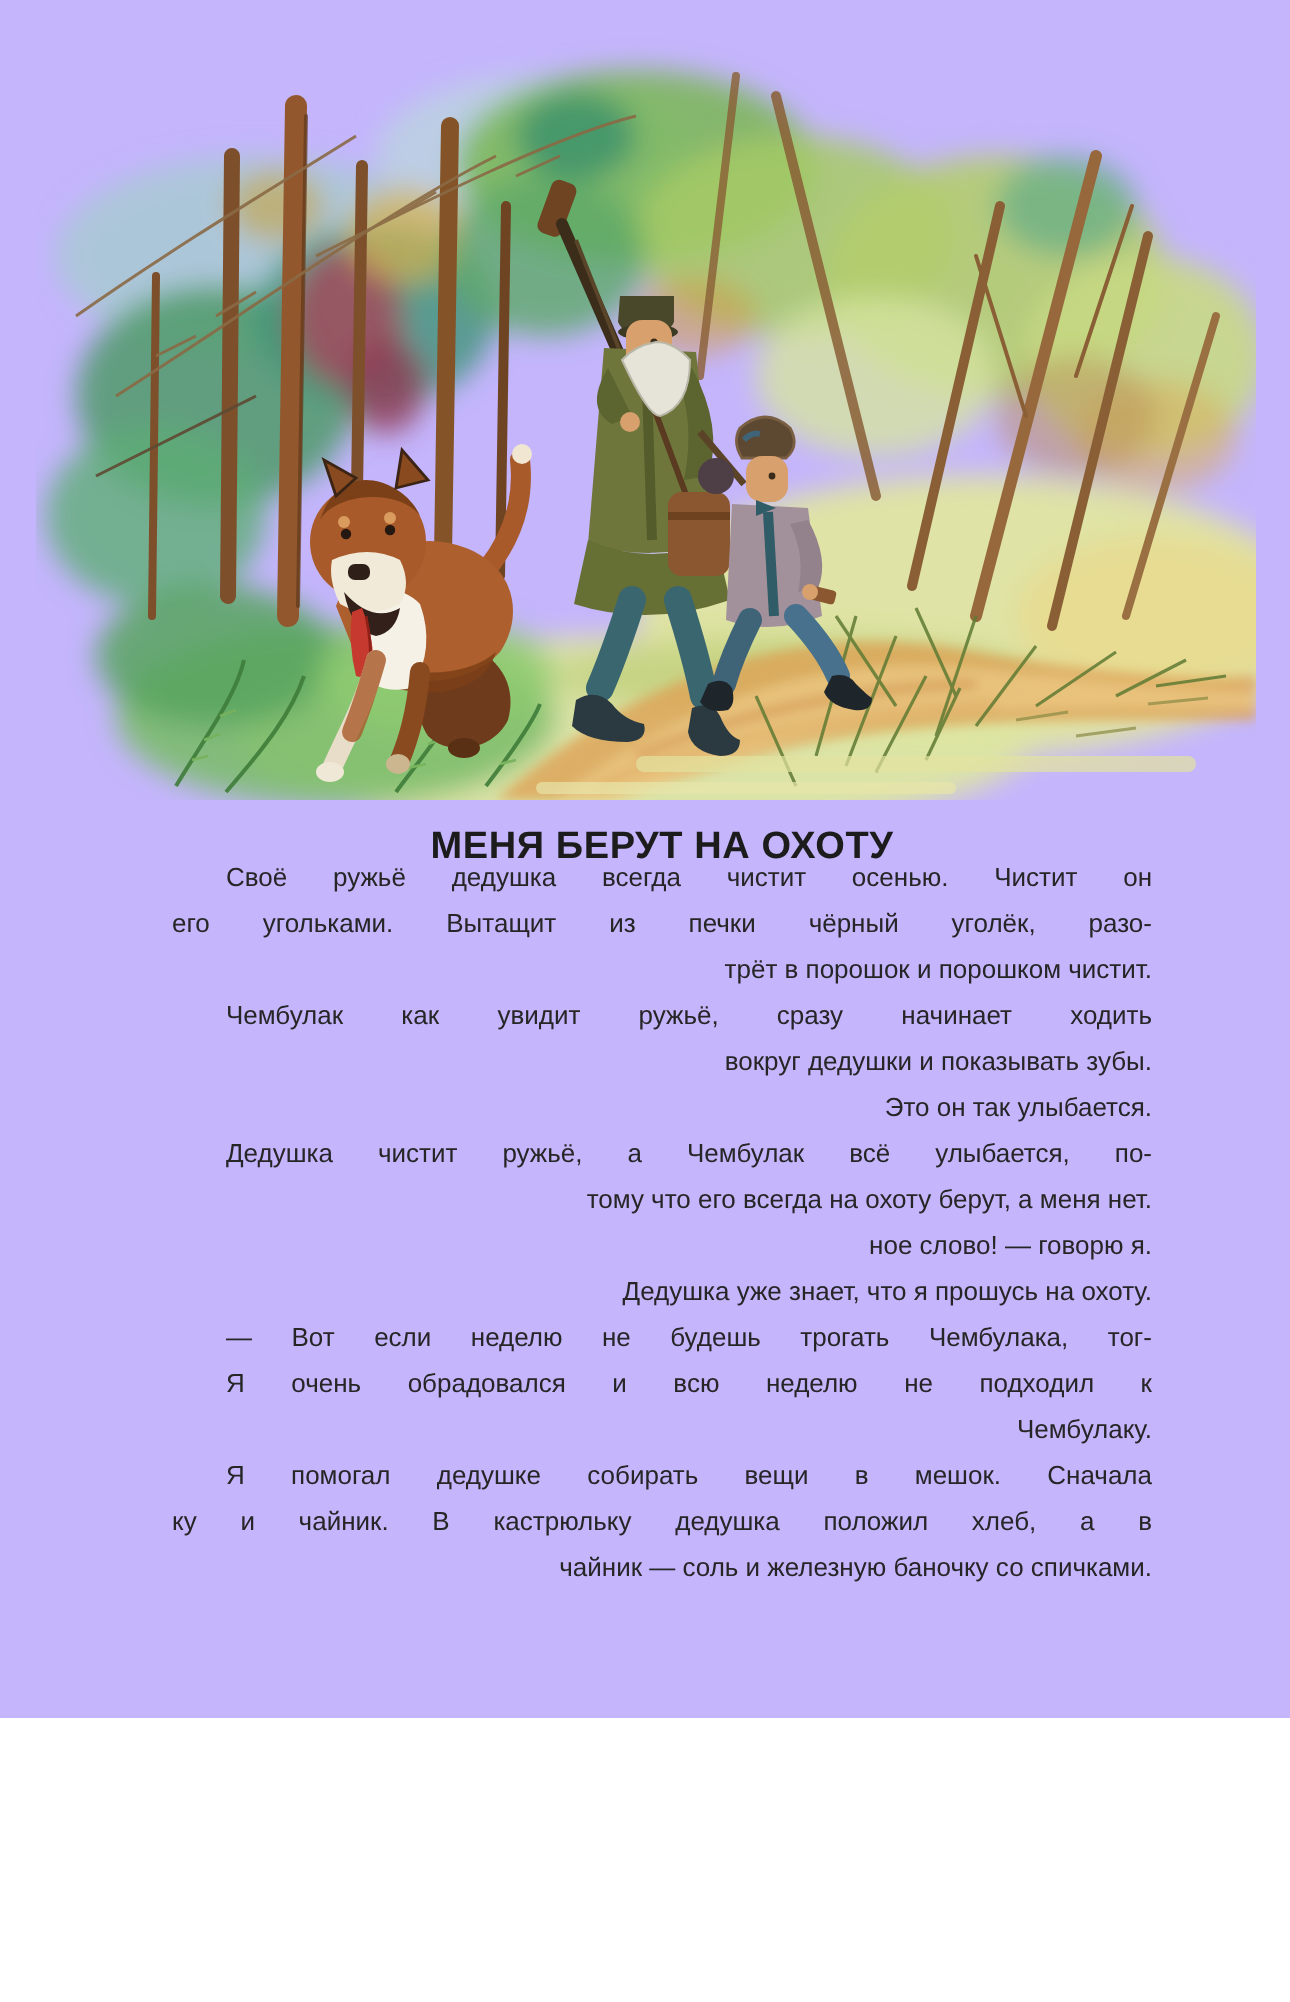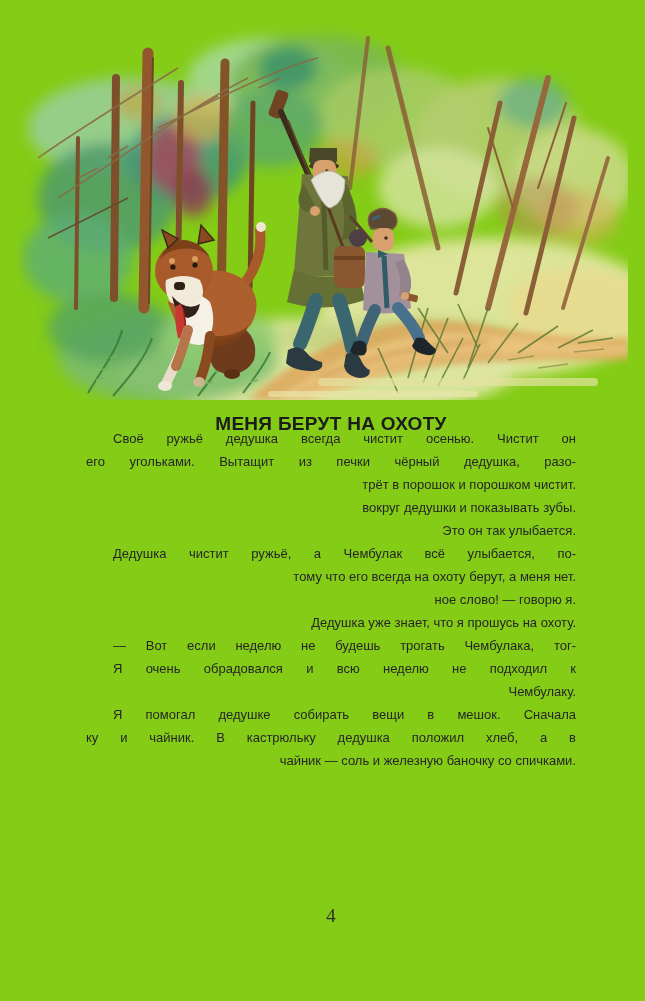--- a/index.html
+++ b/index.html
@@ -1,19 +1,19 @@
 <!DOCTYPE html>
 <html lang="ru"><head>
 <meta charset="utf-8">
 <style>
   html,body { margin:0; padding:0; background:#ffffff; }
   .page {
     position:relative;
-    width:645px; height:1001px;
-    background:#84cc16;
+    width:645px; height:859px;
+    background:#c4b5fd;
     overflow:hidden;
     font-family:"Liberation Sans", sans-serif;
   }
   .illustration {
     position:absolute; left:18px; top:8px;
     width:610px; height:392px; margin:0;
   }
   .illustration svg { display:block; width:100%; height:100%; }
   .title {
     position:absolute; left:86px; top:412px; width:490px;
@@ -212,22 +212,23 @@
         <rect x="250" y="383" width="210" height="6" rx="3" fill="#e8e6aa"></rect>
         <path d="M490,352 l26,-4 M520,360 l30,-4 M556,344 l30,-3" stroke="#8a8a44" stroke-width="1.6"></path>
       </g>
     </svg>
   </figure>
 
   <h1 class="title">МЕНЯ БЕРУТ НА ОХОТУ</h1>
 
   <div class="text-block" id="text-block">
       <div class="line indent jfull">Своё ружьё дедушка всегда чистит осенью. Чистит он</div>
-      <div class="line jfull">его угольками. Вытащит из печки чёрный дедушка, разо-</div>
+      <div class="line jfull">его угольками. Вытащит из печки чёрный уголёк, разо-</div>
       <div class="line">трёт в порошок и порошком чистит.</div>
+      <div class="line indent jfull">Чембулак как увидит ружьё, сразу начинает ходить</div>
       <div class="line">вокруг дедушки и показывать зубы.</div>
       <div class="line indent">Это он так улыбается.</div>
       <div class="line indent jfull">Дедушка чистит ружьё, а Чембулак всё улыбается, по-</div>
       <div class="line">тому что его всегда на охоту берут, а меня нет.</div>
       <div class="line">ное слово! — говорю я.</div>
       <div class="line indent">Дедушка уже знает, что я прошусь на охоту.</div>
       <div class="line indent jfull">— Вот если неделю не будешь трогать Чембулака, тог-</div>
       <div class="line indent jfull">Я очень обрадовался и всю неделю не подходил к</div>
       <div class="line">Чембулаку.</div>
       <div class="line indent jfull">Я помогал дедушке собирать вещи в мешок. Сначала</div>

